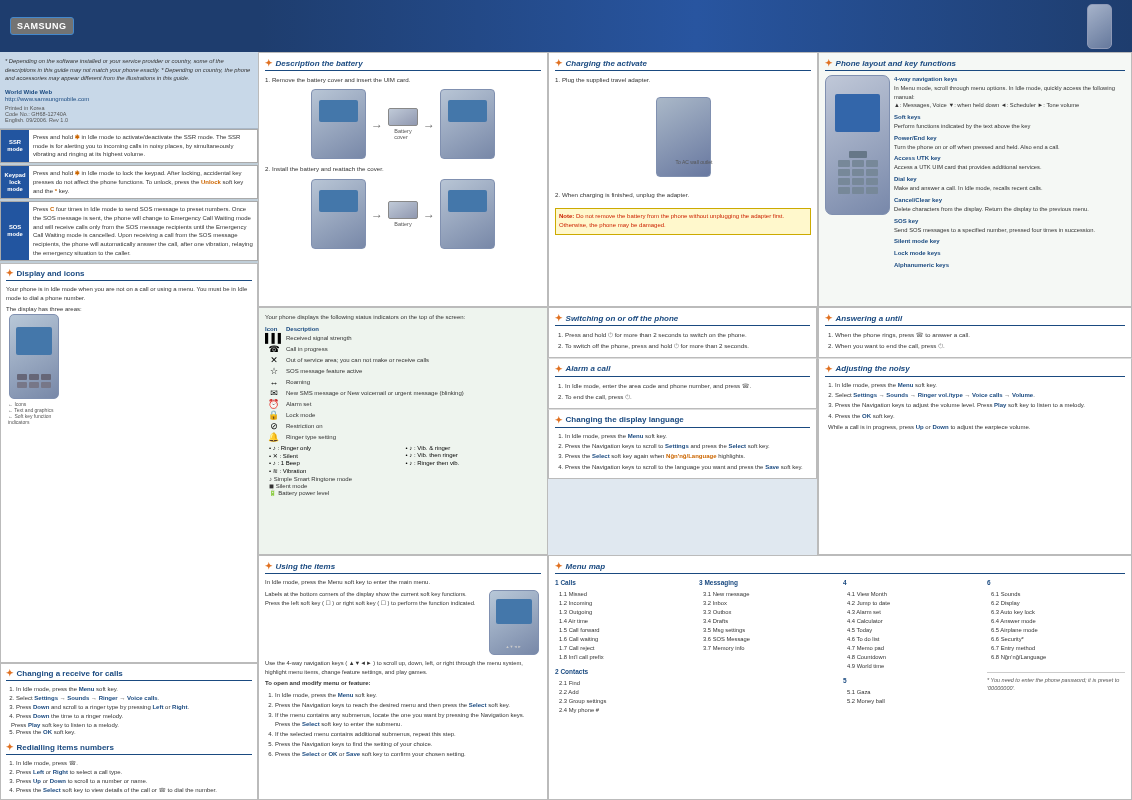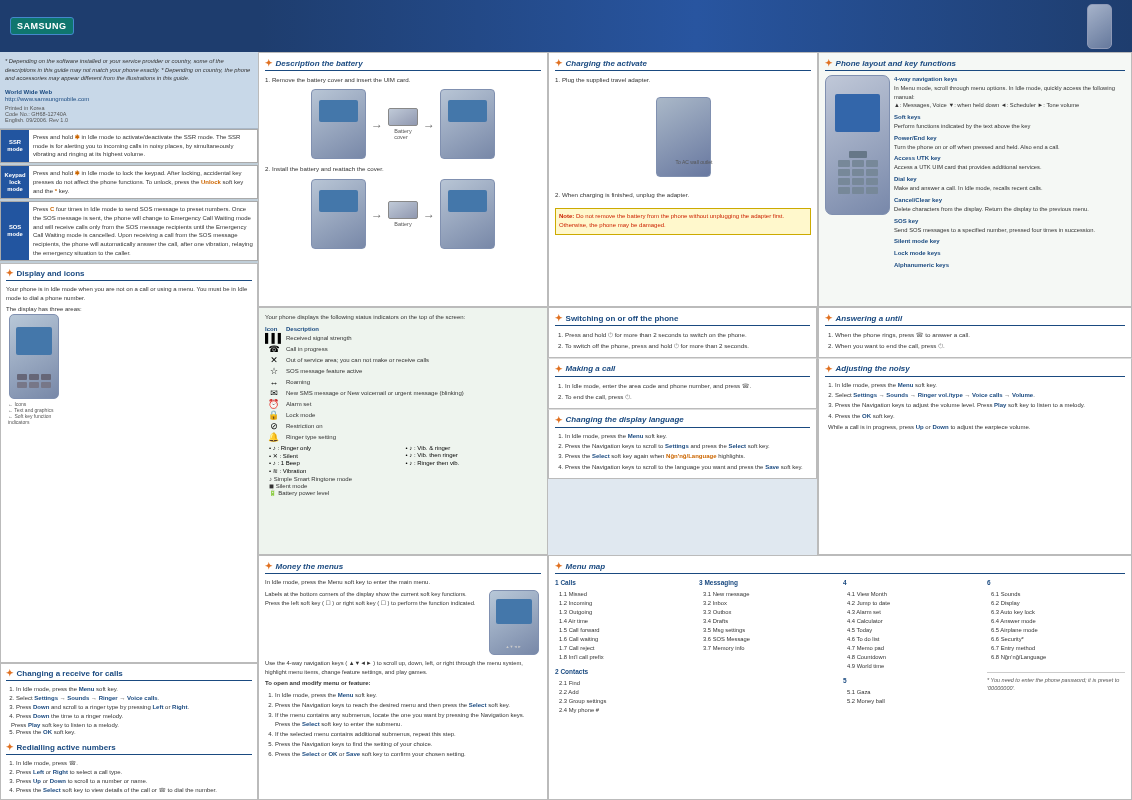--- a/index.html
+++ b/index.html
@@ -15,21 +15,21 @@
 
     .hdr-left {
       width: 260px;
       background: #1e3d6e;
       display: flex;
       align-items: center;
       padding: 5px 10px;
       gap: 8px;
     }
     .samsung-box {
-      background: #0f766e;
+      background: #737373;
       border: 1.5px solid #4488cc;
       border-radius: 3px;
       color: white;
       font-size: 9px;
       font-weight: bold;
       padding: 3px 6px;
       letter-spacing: 0.5px;
     }
     .title-block {
       color: white;
@@ -419,21 +419,21 @@
           <li style="font-size:6px;color:#333;line-height:1.5;">Press <span style="color:#1a4a80;font-weight:bold;">Down</span> the time to a ringer melody.</li>
         </ol>
         <p style="font-size:6px;color:#333;padding-left:5px;margin-top:1px;">Press <span style="color:#1a4a80;font-weight:bold;">Play</span> soft key to listen to a melody.</p>
         <ol start="5" style="padding-left:10px;">
           <li style="font-size:6px;color:#333;line-height:1.5;">Press the <span style="color:#1a4a80;font-weight:bold;">OK</span> soft key.</li>
         </ol>
 
         <div style="margin-top:5px;">
           <div class="box-title">
             <span class="star">✦</span>
-            <span>Redialling active numbers</span>
+            <span>Redialling items numbers</span>
           </div>
           <ol style="padding-left:10px;">
             <li style="font-size:6px;color:#333;line-height:1.5;">In Idle mode, press <span style="color:#888;">☎</span>.</li>
             <li style="font-size:6px;color:#333;line-height:1.5;">Press <span style="color:#1a4a80;font-weight:bold;">Left</span> or <span style="color:#1a4a80;font-weight:bold;">Right</span> to select a call type.</li>
             <li style="font-size:6px;color:#333;line-height:1.5;">Press <span style="color:#1a4a80;font-weight:bold;">Up</span> or <span style="color:#1a4a80;font-weight:bold;">Down</span> to scroll to a number or name.</li>
             <li style="font-size:6px;color:#333;line-height:1.5;">Press the <span style="color:#1a4a80;font-weight:bold;">Select</span> soft key to view details of the call or <span style="color:#888;">☎</span> to dial the number.</li>
           </ol>
         </div>
       </div>
     </div>
@@ -618,41 +618,41 @@
             <div style="font-size:6px;color:#333;margin-top:2px;">♪ Simple Smart Ringtone mode</div>
             <div style="font-size:6px;color:#333;">◼ Silent mode</div>
             <div style="font-size:6px;color:#333;">🔋 Battery power level</div>
           </div>
         </div>
 
         <div style="width:270px;flex-shrink:0;display:flex;flex-direction:column;border-right:0.5px solid #bbb;">
           <div class="box" style="flex:0 0 auto;">
             <div class="box-title">
               <span class="star">✦</span>
-              <span style="">Switching on or off the phone</span>
+              <span style="font-style:italic;">Switching on or off the phone</span>
             </div>
             <ol style="padding-left:10px;">
               <li style="font-size:6.2px;color:#333;line-height:1.6;">Press and hold <span style="color:#888;">⏻</span> for more than 2 seconds to switch on the phone.</li>
               <li style="font-size:6.2px;color:#333;line-height:1.6;">To switch off the phone, press and hold <span style="color:#888;">⏻</span> for more than 2 seconds.</li>
             </ol>
           </div>
           <div class="box" style="flex:0 0 auto;border-top:0.5px solid #ddd;">
             <div class="box-title">
               <span class="star">✦</span>
-              <span style="font-style:italic;">Making a call</span>
+              <span style="font-style:italic;">Alarm a call</span>
             </div>
             <ol style="padding-left:10px;">
               <li style="font-size:6.2px;color:#333;line-height:1.6;">In Idle mode, enter the area code and phone number, and press <span style="color:#888;">☎</span>.</li>
               <li style="font-size:6.2px;color:#333;line-height:1.6;">To end the call, press <span style="color:#888;">⏻</span>.</li>
             </ol>
           </div>
           <div class="box" style="flex:0 0 auto;border-top:0.5px solid #ddd;">
             <div class="box-title">
               <span class="star">✦</span>
-              <span style="font-style:italic;">Changing the display language</span>
+              <span style="">Changing the display language</span>
             </div>
             <ol style="padding-left:10px;">
               <li style="font-size:6px;color:#333;line-height:1.55;">In Idle mode, press the <span style="color:#1a4a80;font-weight:bold;">Menu</span> soft key.</li>
               <li style="font-size:6px;color:#333;line-height:1.55;">Press the Navigation keys to scroll to <span style="color:#1a4a80;font-weight:bold;">Settings</span> and press the <span style="color:#1a4a80;font-weight:bold;">Select</span> soft key.</li>
               <li style="font-size:6px;color:#333;line-height:1.55;">Press the <span style="color:#1a4a80;font-weight:bold;">Select</span> soft key again when <span style="color:#cc6600;font-weight:bold;">Nğn'nğ/Language</span> highlights.</li>
               <li style="font-size:6px;color:#333;line-height:1.55;">Press the Navigation keys to scroll to the language you want and press the <span style="color:#1a4a80;font-weight:bold;">Save</span> soft key.</li>
             </ol>
           </div>
         </div>
 
@@ -681,21 +681,21 @@
             <p style="font-size:6px;color:#333;line-height:1.55;margin-top:2px;padding-left:3px;">While a call is in progress, press <span style="color:#1a4a80;font-weight:bold;">Up</span> or <span style="color:#1a4a80;font-weight:bold;">Down</span> to adjust the earpiece volume.</p>
           </div>
         </div>
       </div>
 
       <div class="pw-center-bot">
 
         <div class="box" style="width:290px;flex-shrink:0;border-right:0.5px solid #bbb;">
           <div class="box-title">
             <span class="star">✦</span>
-            <span style="font-style:italic;">Money the menus</span>
+            <span style="font-style:italic;">Using the items</span>
           </div>
           <p style="font-size:6px;color:#333;line-height:1.5;margin-bottom:3px;">In Idle mode, press the Menu soft key to enter the main menu.</p>
           <div style="display:flex;gap:5px;margin-bottom:4px;">
             <div style="flex:1;">
               <p style="font-size:5.8px;color:#333;line-height:1.5;margin-bottom:2px;">Labels at the bottom corners of the display show the current soft key functions. Press the left soft key ( ☐ ) or right soft key ( ☐ ) to perform the function indicated.</p>
             </div>
             <div style="width:55px;flex-shrink:0;">
               <div style="width:50px;height:65px;background:linear-gradient(150deg,#b8c8d8,#7888a8);border-radius:5px;border:1px solid #8090b0;position:relative;margin:0 auto;">
                 <div style="position:absolute;top:8px;left:6px;right:6px;height:25px;background:#4477aa;border-radius:2px;"></div>
                 <div style="position:absolute;bottom:5px;left:4px;right:4px;font-size:4px;color:#ccc;text-align:center;">▲▼◄►</div>

